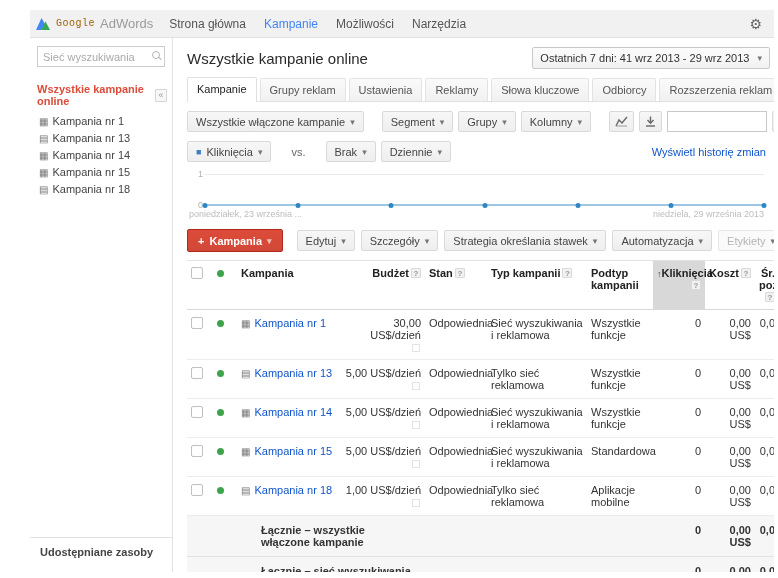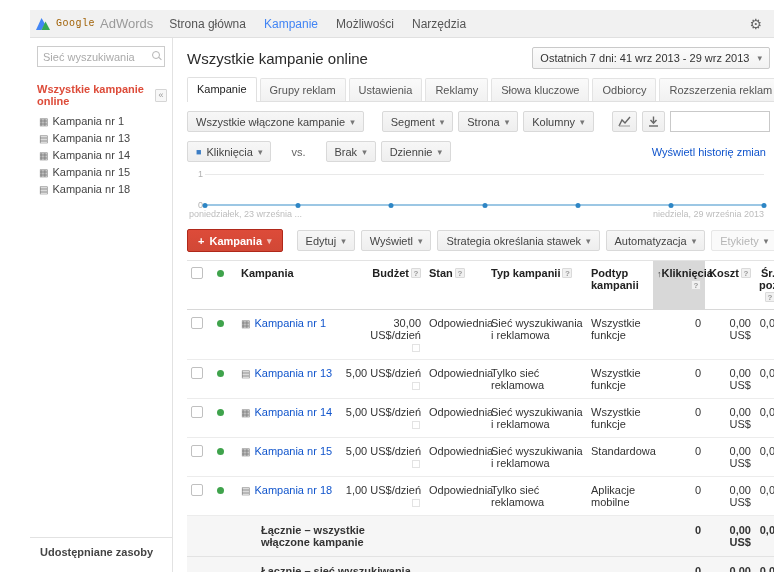--- a/index.html
+++ b/index.html
@@ -195,21 +195,21 @@
         <button class="btn">
           <span>Wszystkie włączone kampanie</span>
           <span class="arr">▾</span>
         </button>
         <span class="vdiv"></span>
         <button class="btn">
           <span>Segment</span>
           <span class="arr">▾</span>
         </button>
         <button class="btn">
-          <span>Strona</span>
+          <span>Grupy</span>
           <span class="arr">▾</span>
         </button>
         <button class="btn">
           <span>Kolumny</span>
           <span class="arr">▾</span>
         </button>
         <span class="vdiv"></span>
         <button class="btn icon-btn">
           <svg width="13" height="11" viewBox="0 0 13 11">
             <path d="M1 10 L4 4 L7 7 L12 1" stroke="#666" stroke-width="1.4" fill="none"></path>
@@ -271,21 +271,21 @@
         <button class="btn-red">
           <span>+</span>
           <span>Kampania</span>
           <span class="arr">▾</span>
         </button>
         <button class="btn">
           <span>Edytuj</span>
           <span class="arr">▾</span>
         </button>
         <button class="btn">
-          <span>Wyświetl</span>
+          <span>Szczegóły</span>
           <span class="arr">▾</span>
         </button>
         <button class="btn">
           <span>Strategia określania stawek</span>
           <span class="arr">▾</span>
         </button>
         <button class="btn">
           <span>Automatyzacja</span>
           <span class="arr">▾</span>
         </button>

